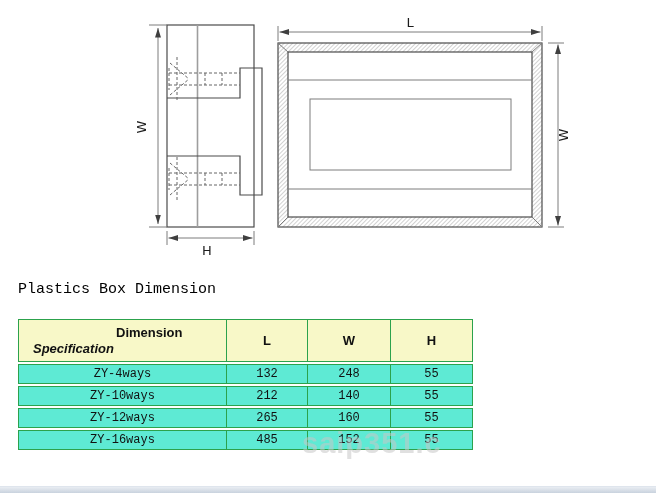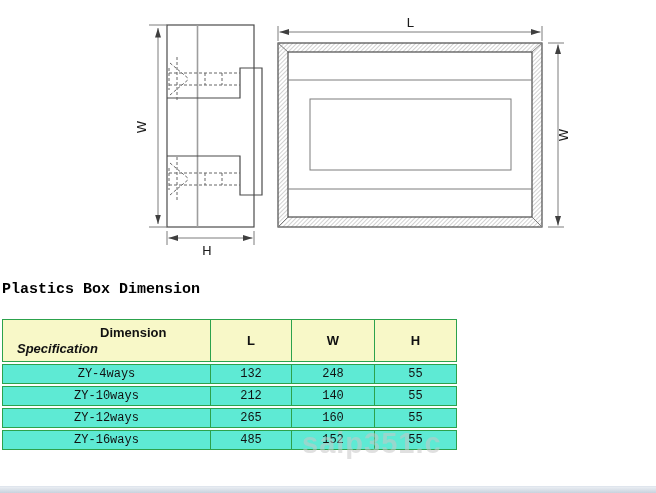--- a/index.html
+++ b/index.html
@@ -12,28 +12,28 @@
   .drawings { position:absolute; left:0; top:0; }
   .ln   { stroke:#4b4b4b; stroke-width:1.2; }
   .ln2  { stroke:#7c7c7c; stroke-width:1; fill:none; }
   .dash { stroke:#666666; stroke-width:1; fill:none; stroke-dasharray:3 2; }
   .tick { stroke:#7c7c7c; stroke-width:1; }
   .dim  { stroke:#7c7c7c; stroke-width:1; }
   .lbl  { font-family:"DejaVu Sans", sans-serif; font-size:13px; fill:#1c1c1c; }
 
   
   .title {
-    position:absolute; left:2px; top:281px;
-    font-family:"Liberation Mono", monospace; font-weight:bold;
+    position:absolute; left:18px; top:281px;
+    font-family:"Liberation Mono", monospace; font-weight:normal;
     font-size:15px; color:#000000; white-space:nowrap;
   }
 
   
   .dim-table {
-    position:absolute; left:2px; top:317px;
+    position:absolute; left:18px; top:317px;
     border-collapse:separate; border-spacing:0 2px; table-layout:fixed;
   }
   .dim-table th, .dim-table td {
     border:1px solid #2ca24c; border-left:none;
     box-sizing:border-box; text-align:center; vertical-align:middle;
     padding:0;
   }
   .dim-table th:first-child, .dim-table td:first-child { border-left:1px solid #2ca24c; }
   .dim-table thead th {
     height:43px; background:#f8f8c8;

